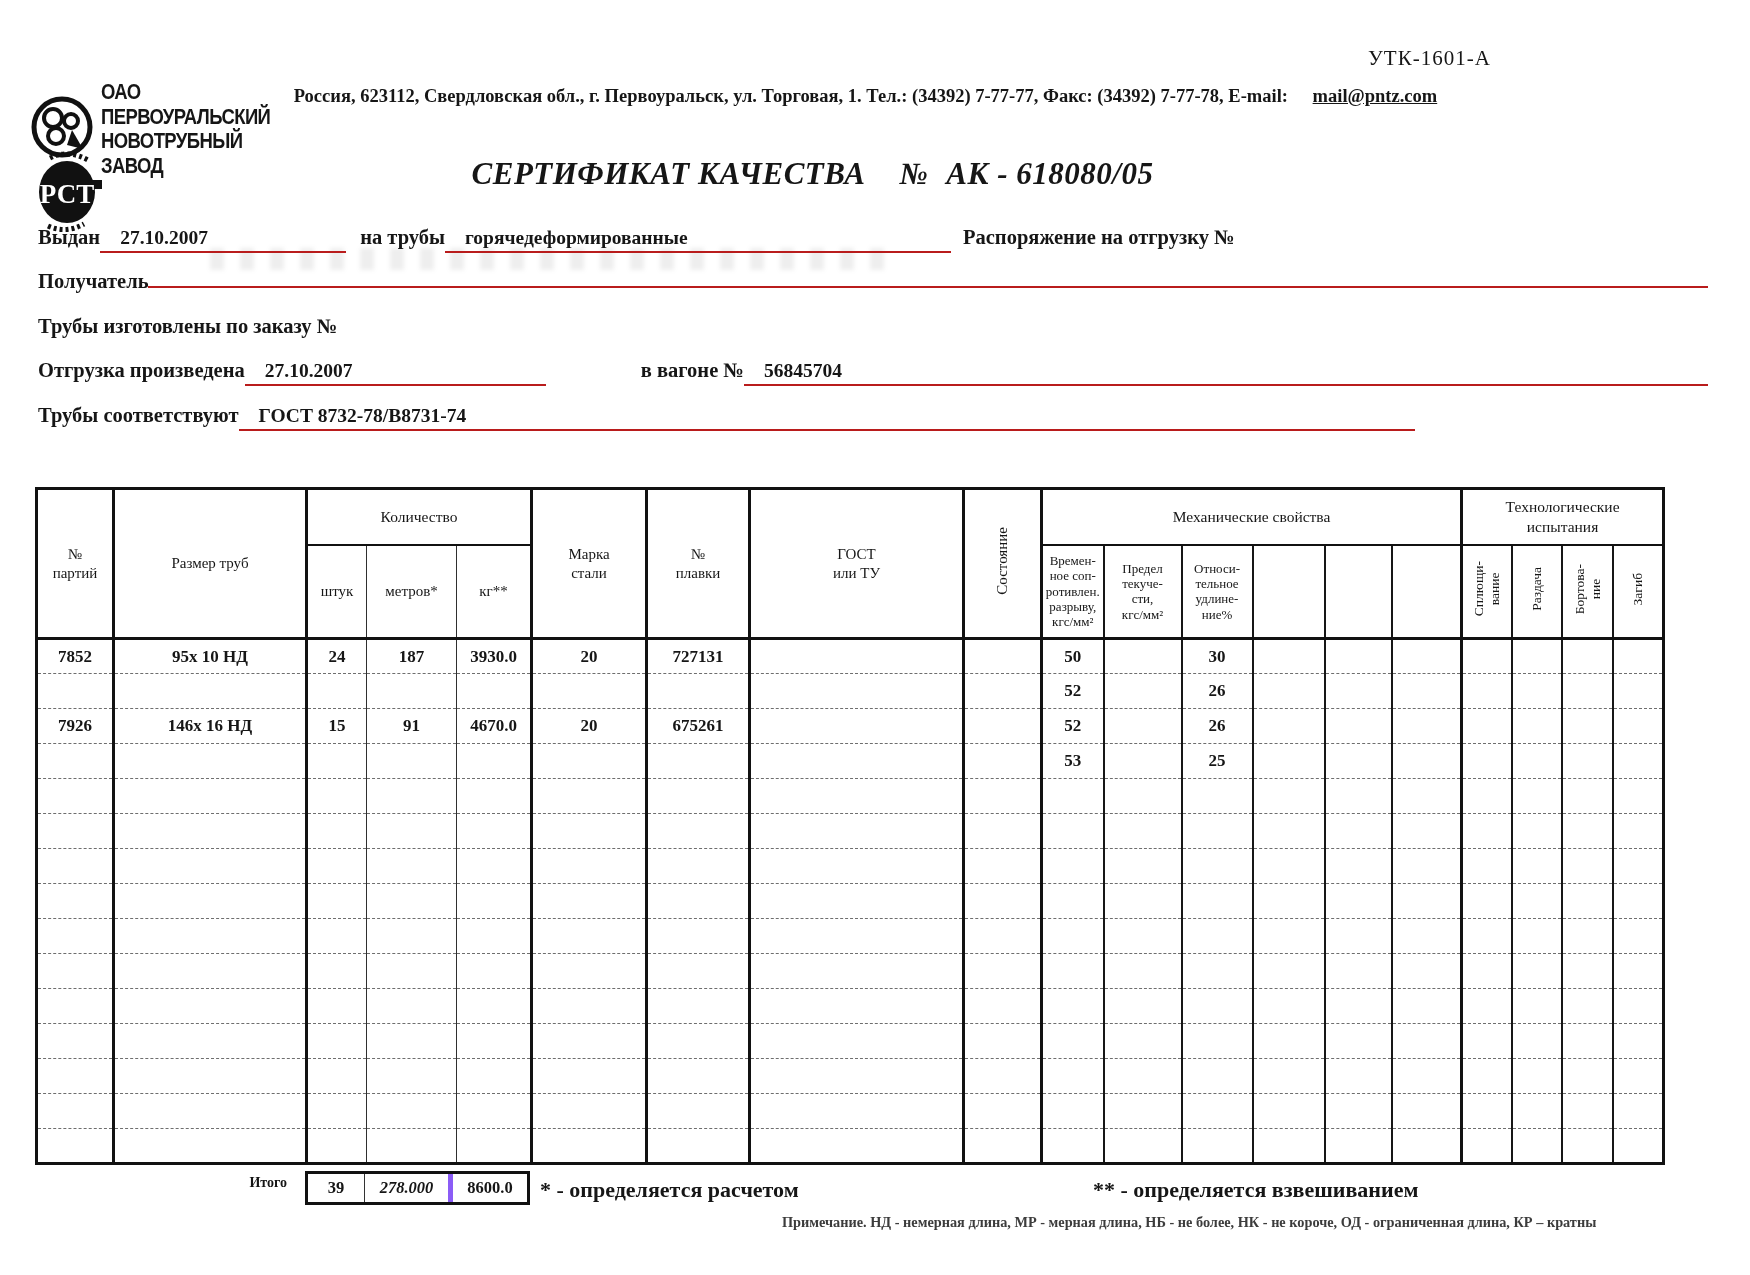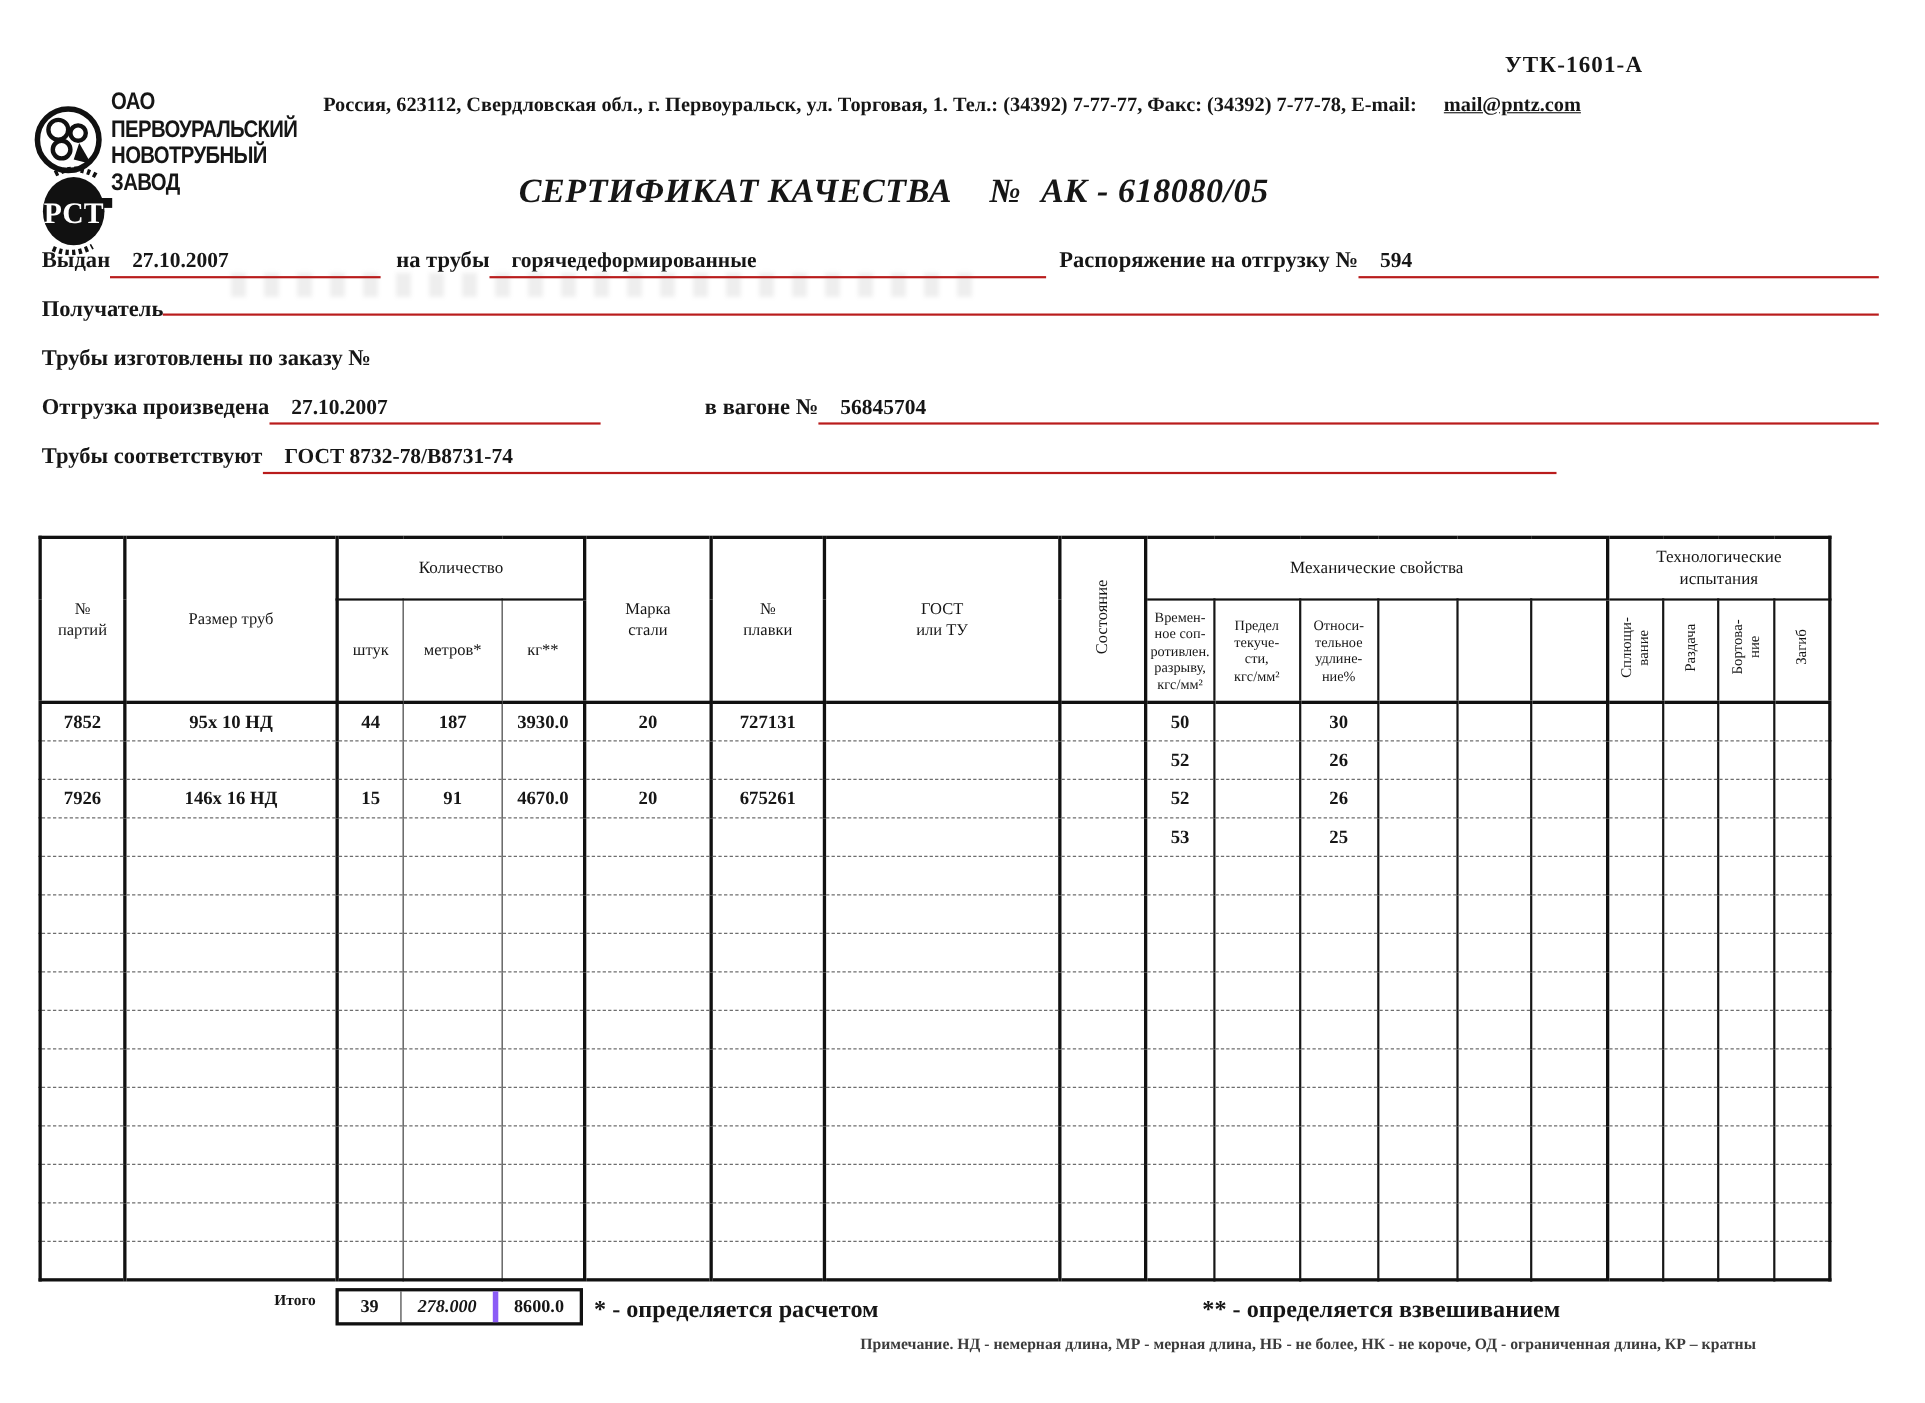--- a/index.html
+++ b/index.html
@@ -4,21 +4,21 @@
 <style>
   html,body{margin:0;padding:0;}
   body{
     width:1750px;height:1275px;position:relative;background:#ffffff;
     font-family:"Liberation Serif","DejaVu Serif",serif;color:#161616;
     overflow:hidden;
   }
   .abs{position:absolute;}
 
   
-  .form-code{top:46px;left:1368px;font-size:21px;font-weight:700;letter-spacing:1px;}
+  .form-code{top:46px;left:1368px;font-size:21px;font-weight:400;letter-spacing:1px;}
 
   
   .logo-block{top:88px;left:30px;display:flex;align-items:center;gap:7px;}
   .company-name{
     font-family:"Liberation Sans","DejaVu Sans",sans-serif;font-weight:800;
     font-size:18.5px;line-height:1.12;letter-spacing:-0.6px;width:180px;
     transform:scaleY(1.18);transform-origin:left center;white-space:pre-line;
   }
   .address{top:86px;left:228px;width:1275px;text-align:center;}
   .addr1{font-size:18.5px;font-weight:700;white-space:nowrap;}
@@ -121,21 +121,20 @@
 </div>
 
 <div class="abs fline" style="top:226px;">
   <span class="lbl">Выдан</span>
   <span class="val" style="width:220px;">27.10.2007</span>
   <span class="gap14"></span>
   <span class="lbl">на трубы</span>
   <span class="val" style="width:480px;">горячедеформированные</span>
   <span class="gap12"></span>
   <span class="lbl">Распоряжение на отгрузку №</span>
-  <span class="val grow">594</span>
 </div>
 
 <div class="abs fline" style="top:270px;">
   <span class="lbl">Получатель</span>
   <span class="val grow"></span>
 </div>
 
 <div class="abs fline" style="top:315px;">
   <span class="lbl">Трубы изготовлены по заказу №</span>
 </div>
@@ -219,21 +218,21 @@
         <th class="b2"><span class="vert">Раздача</span></th>
         <th class="b2"><span class="vert">Бортова-
 ние</span></th>
         <th><span class="vert">Загиб</span></th>
       </tr>
     </thead>
     <tbody>
         <tr>
           <td class="b3">7852</td>
           <td class="b3">95х 10 НД</td>
-          <td class="b1">44</td>
+          <td class="b1">24</td>
           <td class="b1">187</td>
           <td class="b3">3930.0</td>
           <td class="b3">20</td>
           <td class="b3">727131</td>
           <td class="b3"></td>
           <td class="b3"></td>
           <td class="b2">50</td>
           <td class="b2"></td>
           <td class="b2">30</td>
           <td class="b2"></td>

